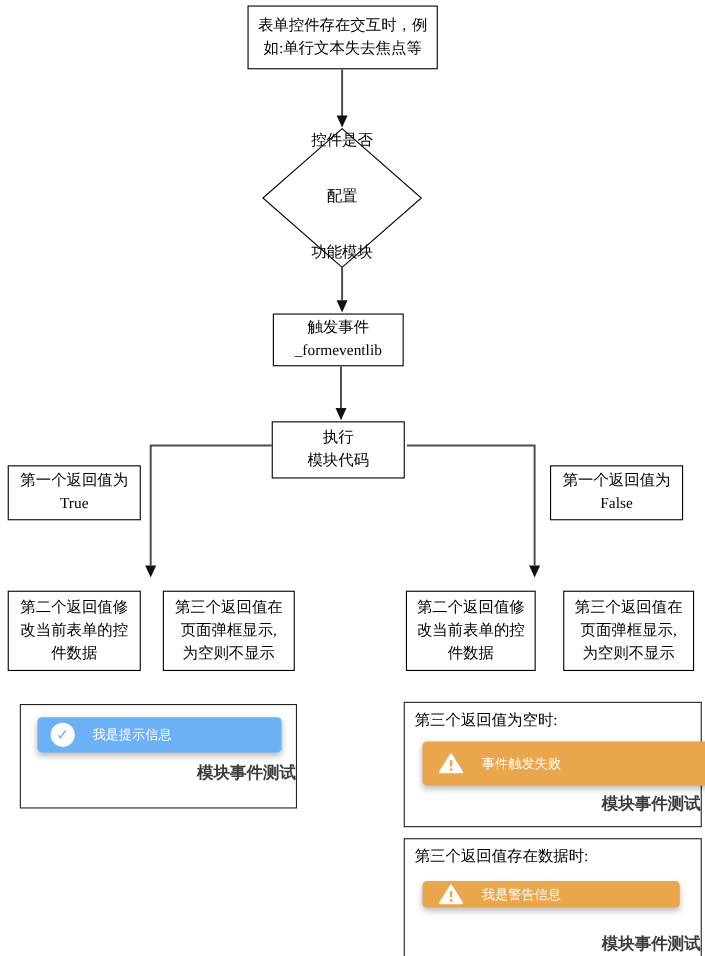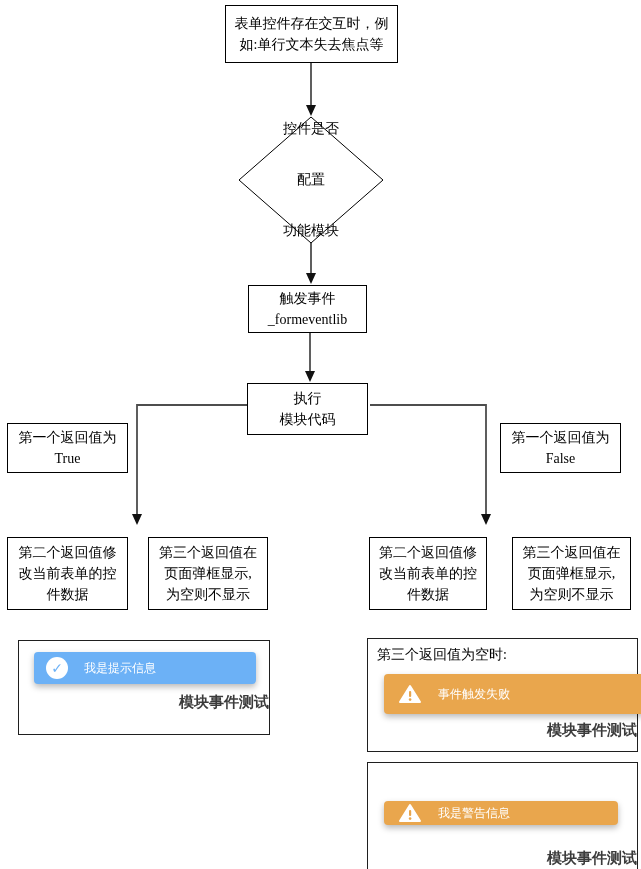--- a/index.html
+++ b/index.html
@@ -141,20 +141,21 @@
         <path d="M12 2 L22 18 H2 Z" fill="#ffffff" stroke="#ffffff" stroke-width="2" stroke-linejoin="round"></path>
         <rect x="11" y="7" width="2.2" height="6" rx="1" fill="#e9a64d"></rect>
         <circle cx="12.1" cy="15.6" r="1.3" fill="#e9a64d"></circle>
       </svg>
       <div class="toast-text">事件触发失败</div>
     </div>
     <div class="caption" style="top:82px;">模块事件测试</div>
   </div>
 
   <div class="panel" style="left:367px;top:747px;width:271px;height:119px;">
+    <div class="panel-title">第三个返回值存在数据时:</div>
     <div class="toast warn" style="left:16px;top:38px;width:234px;height:24px;">
       <svg class="warn-tri" width="24" height="20" viewBox="0 0 24 20">
         <path d="M12 2 L22 18 H2 Z" fill="#ffffff" stroke="#ffffff" stroke-width="2" stroke-linejoin="round"></path>
         <rect x="11" y="7" width="2.2" height="6" rx="1" fill="#e9a64d"></rect>
         <circle cx="12.1" cy="15.6" r="1.3" fill="#e9a64d"></circle>
       </svg>
       <div class="toast-text">我是警告信息</div>
     </div>
     <div class="caption" style="top:86px;">模块事件测试</div>
   </div>

